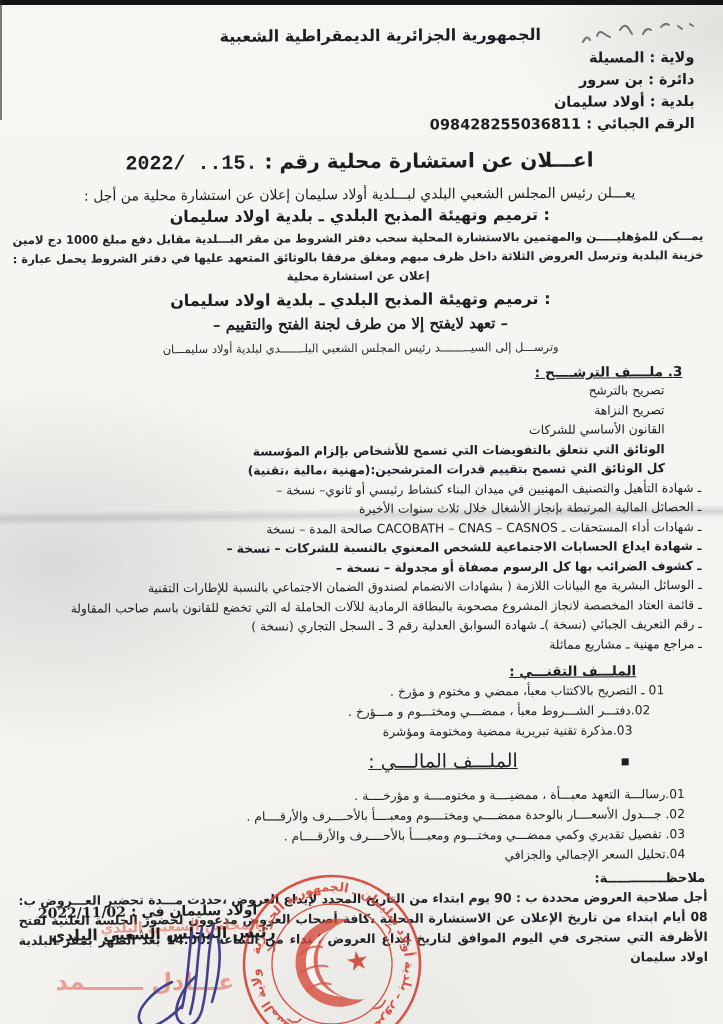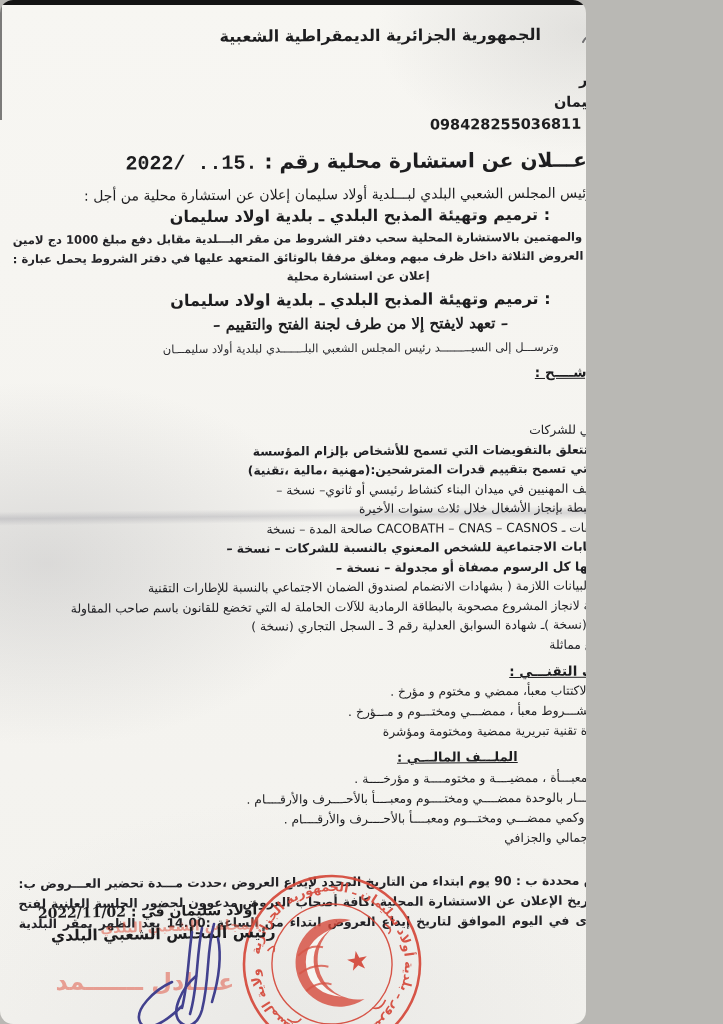--- a/index.html
+++ b/index.html
@@ -1,23 +1,23 @@
 <!DOCTYPE html>
 <html lang="ar"><head>
 <meta charset="utf-8">
 <style>
   html,body{margin:0;padding:0;}
   body{width:723px;height:1024px;overflow:hidden;background:#b9b8b4;
        font-family:"DejaVu Sans",sans-serif;}
-  .page{position:relative;width:586px;height:1024px;overflow:hidden;color:#1d1d1f;
+  .page{position:relative;width:723px;height:1024px;overflow:hidden;color:#1d1d1f;
         background:
           radial-gradient(ellipse 420px 260px at 8% 55%, rgba(150,150,155,.28), rgba(0,0,0,0) 70%),
           radial-gradient(ellipse 300px 180px at 100% 3%, rgba(160,160,160,.25), rgba(0,0,0,0) 70%),
           radial-gradient(ellipse 500px 300px at 50% 100%, rgba(190,190,192,.18), rgba(0,0,0,0) 75%),
-          linear-gradient(#f7f6f2,#f3f2ee); border-radius: 13px;}
+          linear-gradient(#f7f6f2,#f3f2ee);}
   .scan-edge-top{position:absolute;top:0;left:0;width:723px;height:5px;background:#141414;}
   .scan-edge-left{position:absolute;top:0;left:0;width:2px;height:120px;background:#2a2a2a;opacity:.6;}
   .scan-band{position:absolute;top:508px;left:0;width:740px;height:14px;transform:rotate(-.6deg);
              background:linear-gradient(rgba(140,140,148,0),rgba(140,140,150,.30),rgba(140,140,148,0));}
   .doc{position:absolute;top:10px;left:0;width:723px;direction:rtl;transform:rotate(-.35deg);}
   .center{text-align:center;}
   .republic{font-weight:bold;font-size:16px;margin:16px 120px 4px 0;text-align:center;width:440px;}
   .info{margin:2px 26px 0 0;font-weight:bold;font-size:14.5px;line-height:20px;}
   .title{margin-top:14px;font-size:20px;font-weight:bold;letter-spacing:.5px;}
   .title .num{direction:ltr;unicode-bidi:bidi-override;font-family:Liberation Mono, monospace;font-weight:bold;}
@@ -26,21 +26,21 @@
   .para{margin:4px 18px 0 14px;font-size:11.6px;font-weight:bold;line-height:19px;text-align:center;color:#242428;}
   .sealed{font-size:15px;font-weight:bold;font-family:"DejaVu Serif",serif;margin-top:6px;}
   .sendto{font-size:11.5px;margin-top:8px;color:#2c2c30;}
   .sec-head{font-size:13.5px;font-weight:bold;text-decoration:underline;margin:10px 40px 2px 0;}
   .item{font-size:12.3px;line-height:19.5px;margin-right:58px;color:#202024;}
   .item.dash{margin-right:22px;}
   .item.b{font-weight:bold;}
   .tech-head{margin:8px 88px 2px 0;font-size:13.5px;font-weight:bold;text-decoration:underline;}
   .titem{font-size:12.3px;line-height:20px;}
   .t0{margin-right:60px;} .t1{margin-right:74px;} .t2{margin-right:92px;}
-  .fin-head{margin:8px 96px 4px 0;font-size:13px;font-weight:bold;text-decoration:underline;display:inline-block;}
+  .fin-head{margin:8px 96px 14px 0;font-size:19px;font-weight:normal;text-decoration:underline;display:inline-block;}
   .sq{display:inline-block;width:7px;height:7px;background:#1d1d1f;margin-left:8px;vertical-align:middle;}
   .fitem{font-size:12.3px;line-height:20px;margin-right:40px;}
   .note-head{font-size:13px;font-weight:bold;margin:6px 20px 0 0;}
   .note{margin:2px 18px 0 16px;font-size:12.4px;line-height:20px;text-align:justify;font-weight:bold;color:#232327;}
   .sig-block{position:absolute;top:903px;left:38px;width:250px;direction:rtl;transform:rotate(-1deg);}
   .place-date{font-size:14px;font-weight:bold;text-align:left;}
   .place-date .d{direction:ltr;unicode-bidi:bidi-override;font-family:"DejaVu Serif",serif;}
   .signer{font-size:15.5px;font-weight:bold;margin-top:6px;text-align:center;}
   .red-overlay{position:absolute;top:918px;left:70px;width:220px;color:#e05844;font-weight:bold;
                font-size:14px;opacity:.55;transform:rotate(-1.5deg);direction:rtl;text-align:center;}

